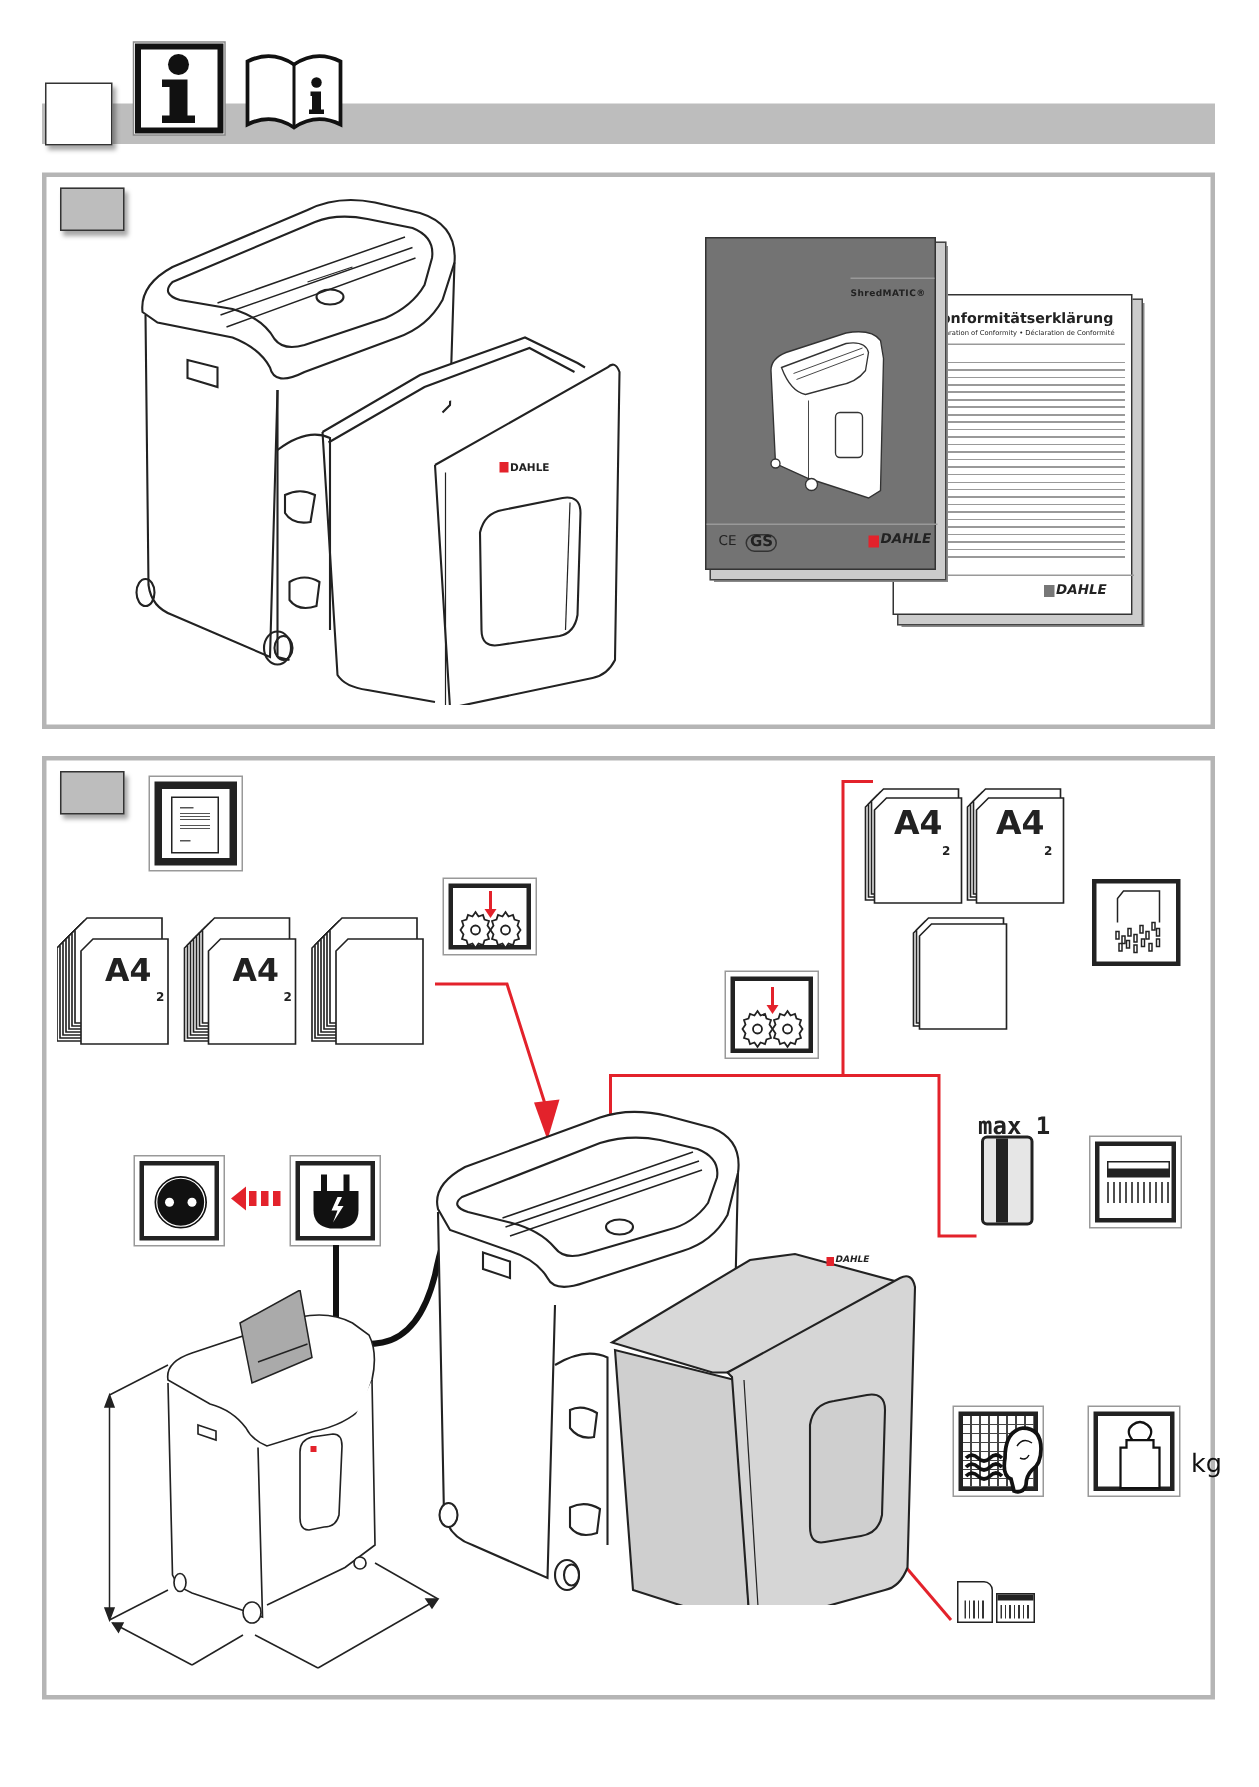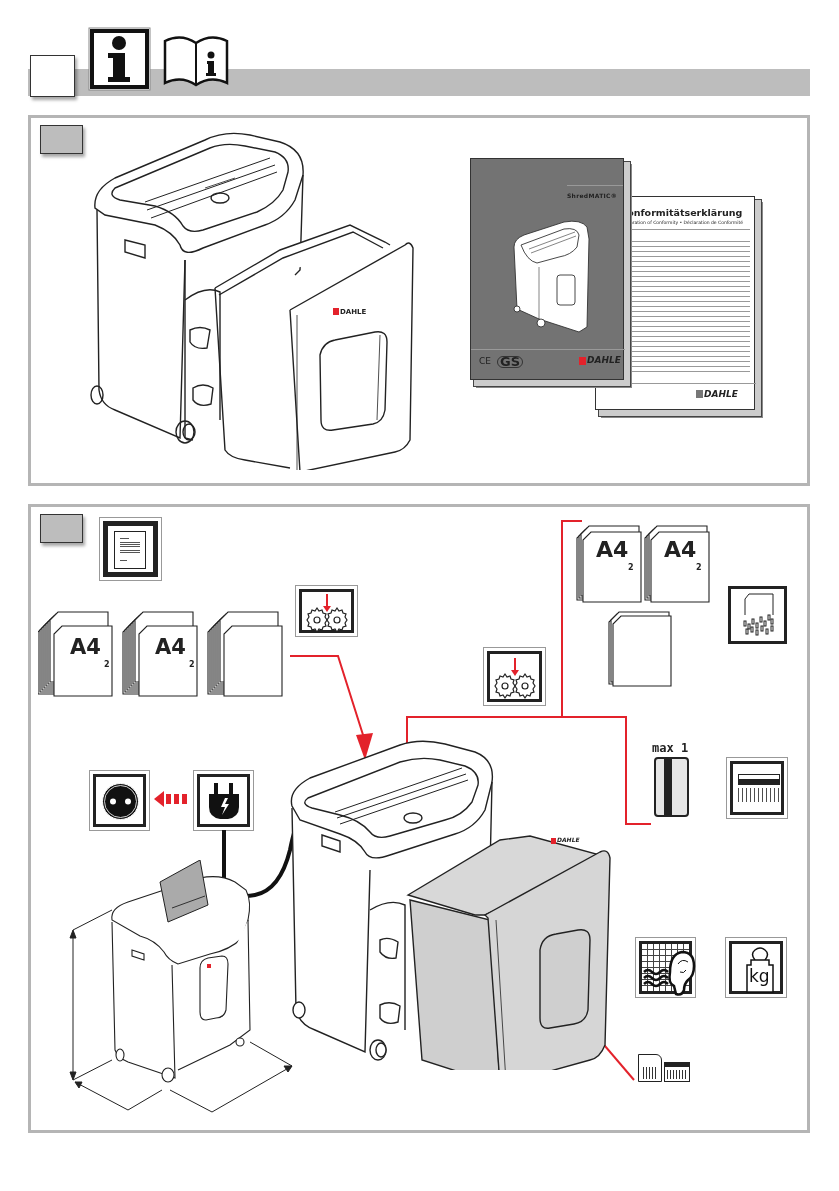--- a/index.html
+++ b/index.html
@@ -4,21 +4,21 @@
 <style>
   html,body{margin:0;padding:0;background:#fff;}
   body{width:839px;height:1191px;position:relative;overflow:hidden;font-family:"DejaVu Sans",sans-serif;}
   .abs{position:absolute;}
   .header-bar{left:28px;top:69px;width:782px;height:27px;background:#bdbdbd;}
   .num-box{background:#fff;border:1.5px solid #333;box-shadow:2px 3px 3px rgba(0,0,0,.35);}
   .num-box.grey{background:#bdbdbd;}
   .panel{border:3px solid #b5b5b5;background:#fff;box-sizing:border-box;}
   .icon-frame{background:#fff;border:1px solid #999;box-sizing:border-box;padding:3px;}
   .icon-frame > .inner{border:3px solid #222;width:100%;height:100%;box-sizing:border-box;position:relative;background:#fff;}
-  .label-max{font-family:"DejaVu Sans Mono",monospace;font-weight:bold;font-size:12px;color:#222;}
+  .label-max{font-family:"DejaVu Sans Mono",monospace;font-weight:bold;font-size:16px;color:#222;}
   .doc-text{font-family:"DejaVu Sans",sans-serif;color:#222;}
   svg{display:block;}
 </style>
 </head>
 <body>
 
 <div class="abs header-bar"></div>
 <div class="abs num-box" style="left:30px;top:55px;width:43px;height:40px;">
   <span></span>
 </div>
@@ -105,21 +105,21 @@
       <path d="M5 30 Q5 22 15 18 L55 5 Q72 2 78 10 L80 22 L78 110 L70 115 L30 102 L8 92 Z"></path>
       <path d="M12 28 L55 12 Q68 10 70 18 L68 30 Q62 38 50 40 L28 46 Q18 44 12 28 Z"></path>
       <path d="M20 32 L66 15 M22 36 L67 19" stroke-width="0.6"></path>
       <path d="M30 50 L30 104" stroke-width="0.6"></path>
       <rect x="48" y="58" width="18" height="30" rx="3"></rect>
       <circle cx="8" cy="92" r="3"></circle>
         <circle cx="32" cy="106" r="4"></circle>
     </svg>
     <div class="abs" style="left:0;top:190px;width:154px;height:1px;background:#999;"></div>
     <div class="abs doc-text" style="left:8px;top:197px;font-size:9px;">CE</div>
-    <div class="abs doc-text" style="left:26px;top:197px;font-size:13px;font-weight:bold;border:1px solid #333;border-radius:6px;padding:0 2px;line-height:10px;">GS</div>
+    <div class="abs doc-text" style="left:26px;top:197px;font-size:10px;font-weight:bold;border:1px solid #333;border-radius:6px;padding:0 2px;line-height:10px;">GS</div>
     <div class="abs" style="left:108px;top:198px;width:7px;height:8px;background:#e3222b;"></div>
     <div class="abs doc-text" style="left:116px;top:196px;font-size:9px;font-weight:bold;font-style:italic;">DAHLE</div>
   </div>
 </div>
 
 <div class="abs panel" style="left:28px;top:504px;width:782px;height:629px;"></div>
 <div class="abs num-box grey" style="left:40px;top:514px;width:41px;height:27px;">
   <span></span>
 </div>
 
@@ -386,21 +386,21 @@
     </svg>
   </div>
 </div>
 
 <div class="abs icon-frame" style="left:725px;top:937px;width:62px;height:61px;">
   <div class="inner" style="border-width:3px;">
     <svg class="abs" style="left:0;top:0;" width="56" height="55" viewBox="0 0 56 55">
       <path d="M23 16 Q18 10 23 6 Q28 2 33 6 Q38 10 33 16" fill="none" stroke="#111" stroke-width="1.5"></path>
       <path d="M19 16 H37 V21 H41 V48 H15 V21 H19 Z" fill="#fff" stroke="#111" stroke-width="1.5"></path>
     </svg>
-    <div class="abs" style="left:17px;top:22px;font:17px 'DejaVu Sans',sans-serif;color:#111;">kg</div>
+    <div class="abs" style="left:17px;top:22px;font:17px 'DejaVu Sans',sans-serif;color:#111;padding-left:45px;">kg</div>
   </div>
 </div>
 
 <div class="abs" style="left:638px;top:1054px;width:24px;height:28px;border:1px solid #222;border-top-right-radius:6px;box-sizing:border-box;background:#fff;">
   <div class="abs" style="left:4px;top:12px;width:14px;height:12px;background:repeating-linear-gradient(90deg,#333 0 1px,#fff 1px 3px);"></div>
 </div>
 <div class="abs" style="left:664px;top:1062px;width:26px;height:20px;border:1px solid #222;box-sizing:border-box;background:#fff;">
   <div class="abs" style="left:0;top:0;width:100%;height:4px;background:#222;"></div>
   <div class="abs" style="left:2px;top:7px;width:20px;height:9px;background:repeating-linear-gradient(90deg,#333 0 1px,#fff 1px 3px);"></div>
 </div>

